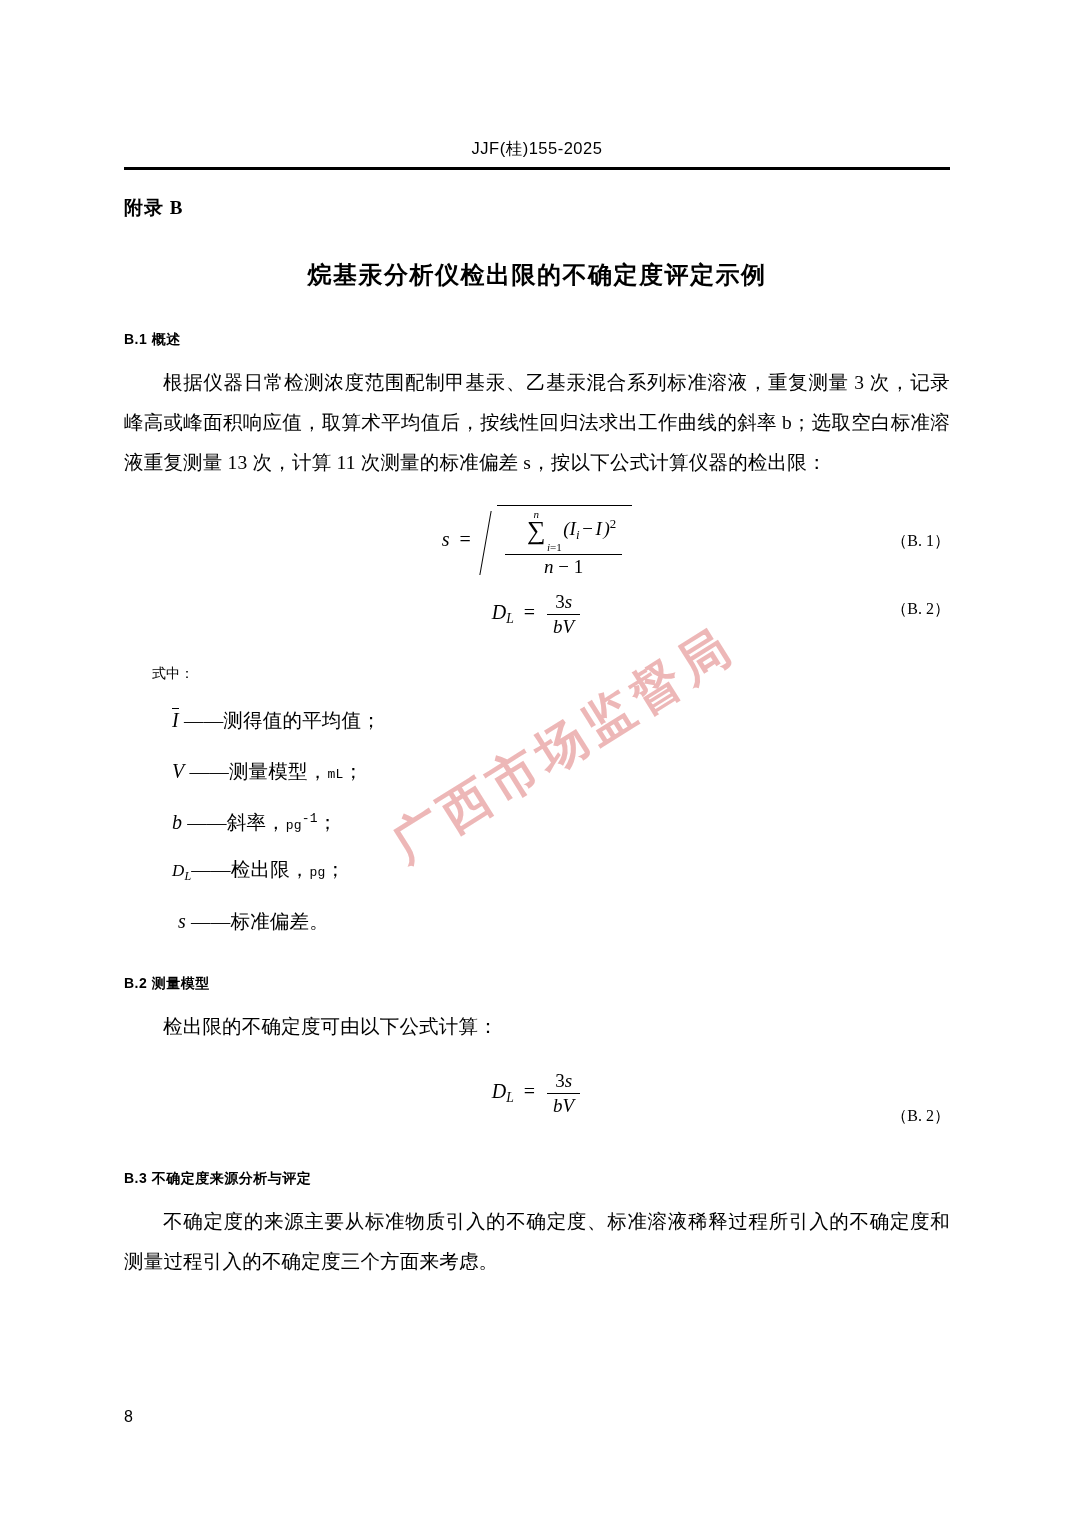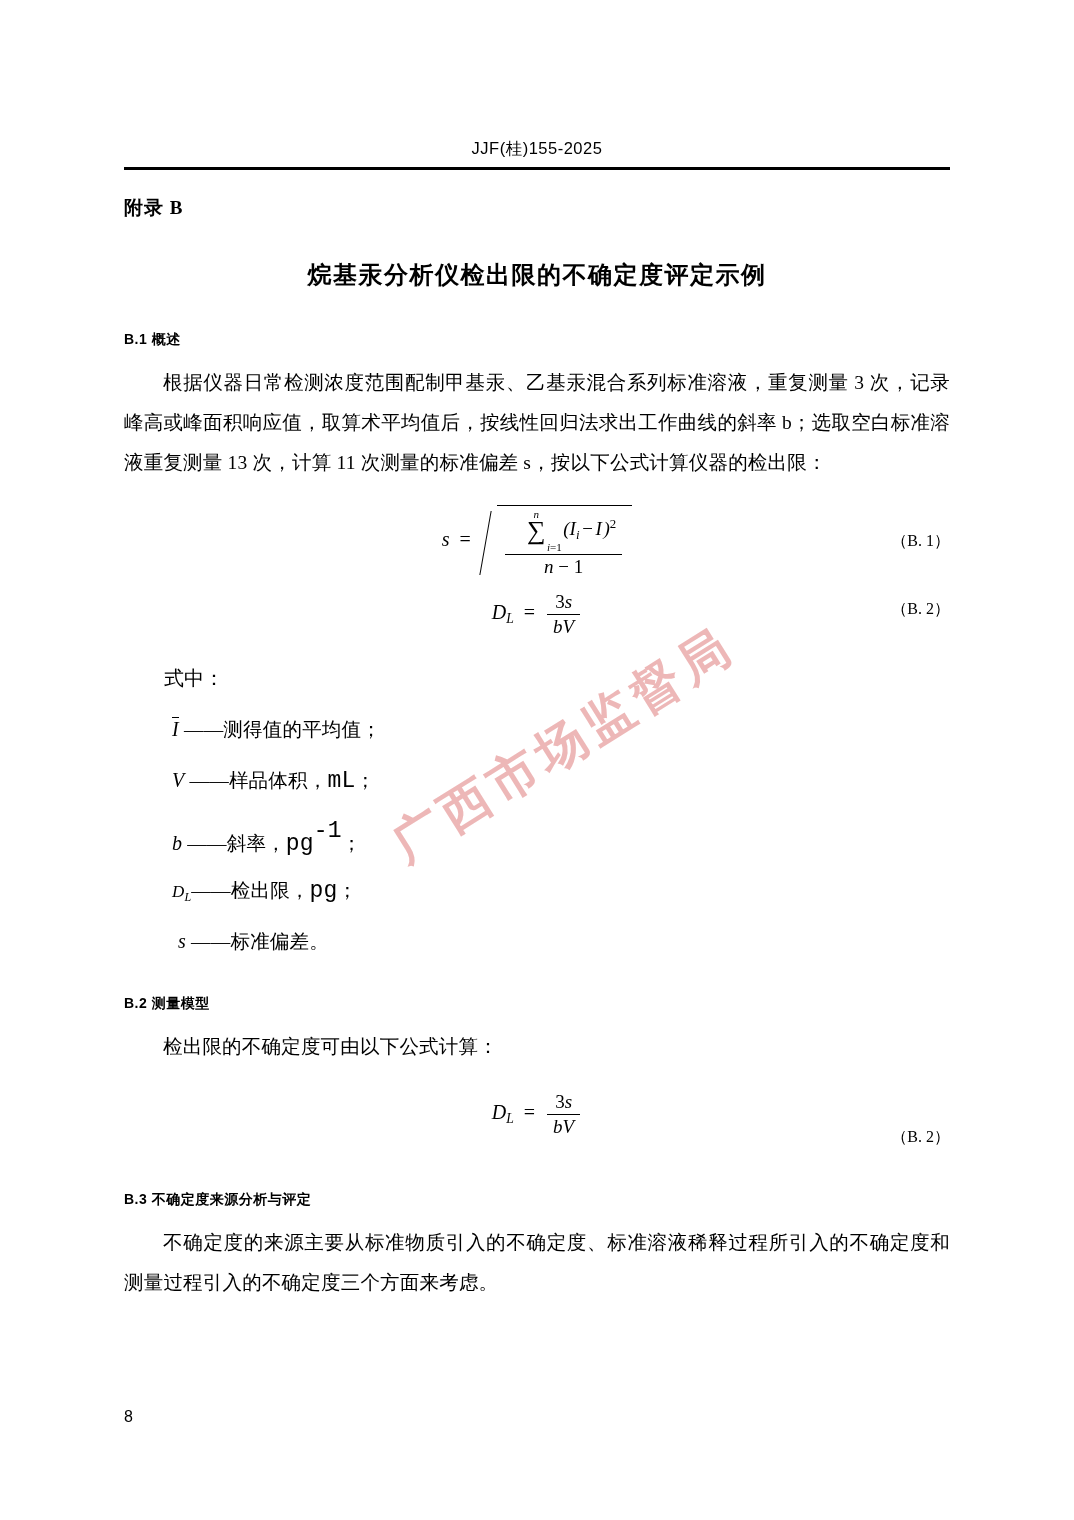--- a/index.html
+++ b/index.html
@@ -67,21 +67,21 @@
   .para {
     font-size: 19.5px;
     line-height: 2.05;
     text-align: justify;
     text-justify: inter-ideograph;
     margin: 14px 0 0 0;
     text-indent: 2em;
     letter-spacing: 0.2px;
   }
   .sub-label {
-    font-size: 20px;
+    font-size: 14px;
     margin: 16px 0 0 0;
     text-indent: 2em;
   }
   
   .formula-row {
     position: relative;
     margin: 18px 0 0 0;
     height: 64px;
   }
   .formula-center {
@@ -161,21 +161,21 @@
     font-size: 19.5px;
     margin: 20px 0 0 0;
     padding-left: 48px;
     letter-spacing: 0.2px;
   }
   .sym-line .sym {
     font-family: "Liberation Serif", serif;
     font-style: italic;
     font-size: 20px;
   }
-  .mono { font-family: "Liberation Mono", monospace; font-size: 23px; font-style: normal; }
+  .mono { font-family: "Liberation Mono", monospace; font-size: 13px; font-style: normal; }
   
   .page-number {
     position: absolute;
     left: 124px;
     top: 1408px;
     font-family: "Liberation Sans", sans-serif;
     font-size: 16px;
   }
   
   .watermark {
@@ -252,21 +252,21 @@
     <div class="sub-label">式中：</div>
 
     <div class="sym-list">
 
 
       <div class="sym-line" style="margin-top:24px">
         <span class="sym overbar">I</span>&nbsp;<span>——测得值的平均值；</span>
       </div>
 
       <div class="sym-line" style="margin-top:24px">
-        <span class="sym">V</span>&nbsp;<span>——样品体积，</span><span class="mono">mL</span><span>；</span>
+        <span class="sym">V</span>&nbsp;<span>——测量模型，</span><span class="mono">mL</span><span>；</span>
       </div>
 
       <div class="sym-line" style="margin-top:24px">
         <span class="sym">b</span>&nbsp;<span>——斜率，</span><span class="mono">pg</span><span class="mono sup">-1</span><span>；</span>
       </div>
 
       <div class="sym-line" style="">
         <span class="sym" style="font-size:17px;">D</span><span class="sym sub" style="font-size:12px;">L</span><span>——检出限，</span><span class="mono">pg</span><span>；</span>
       </div>
 

